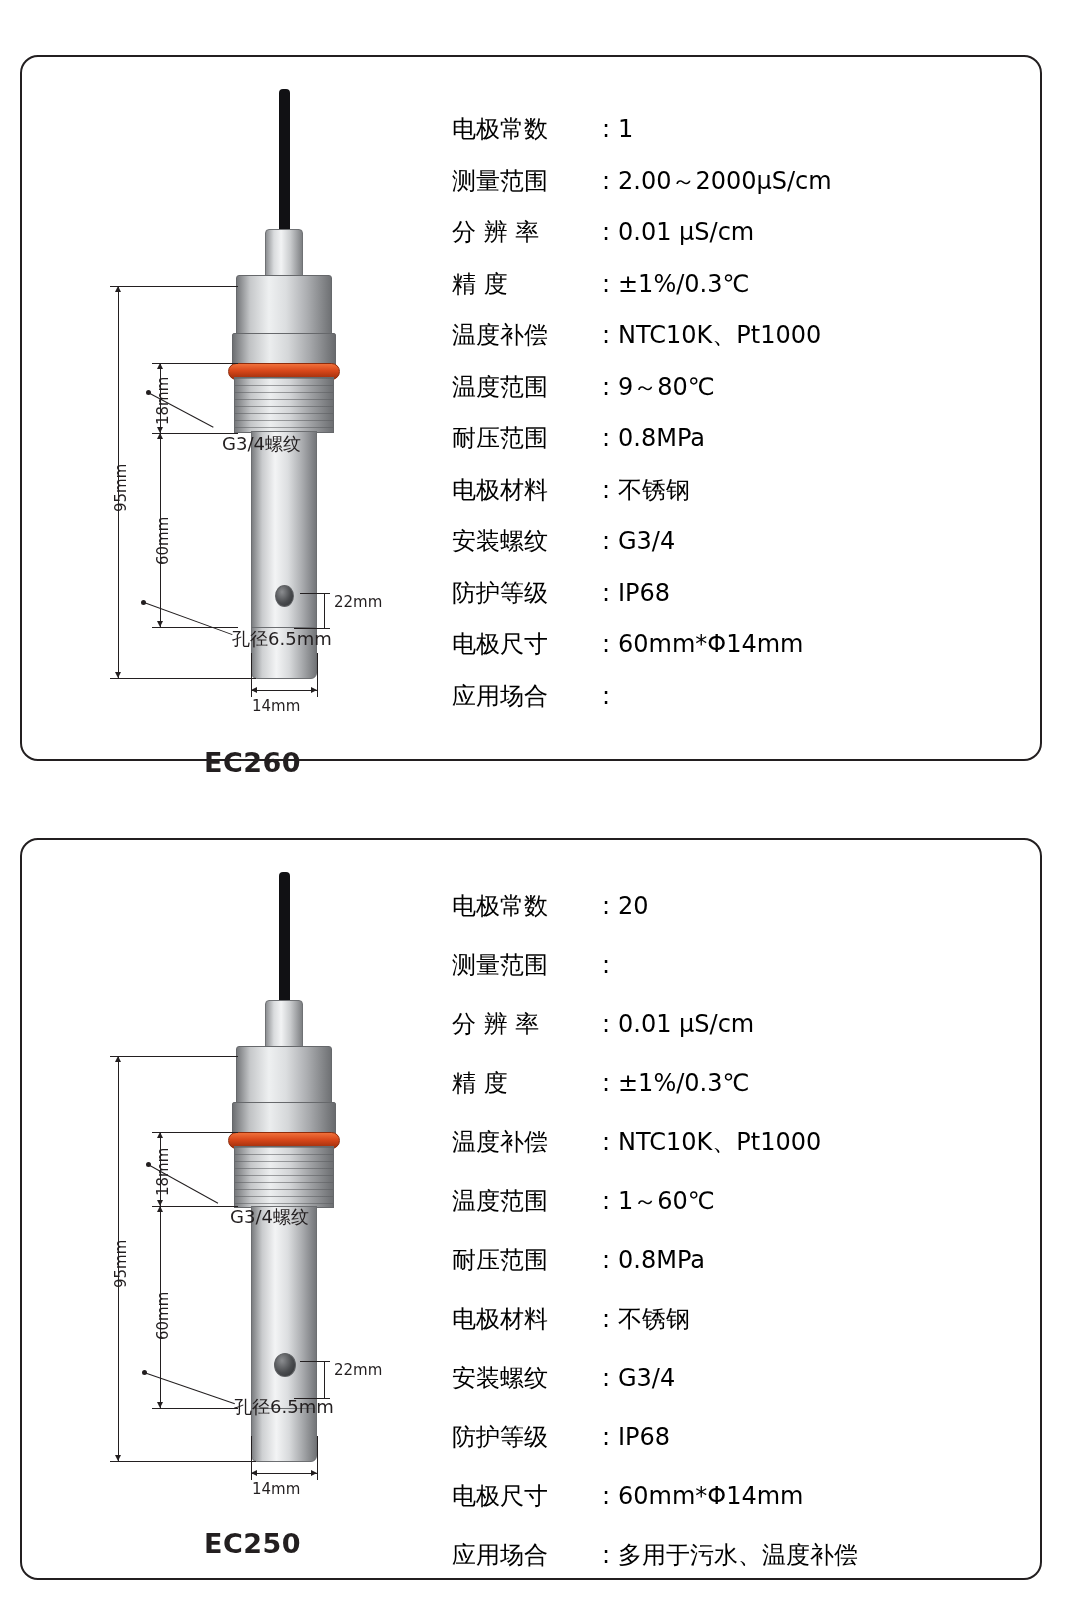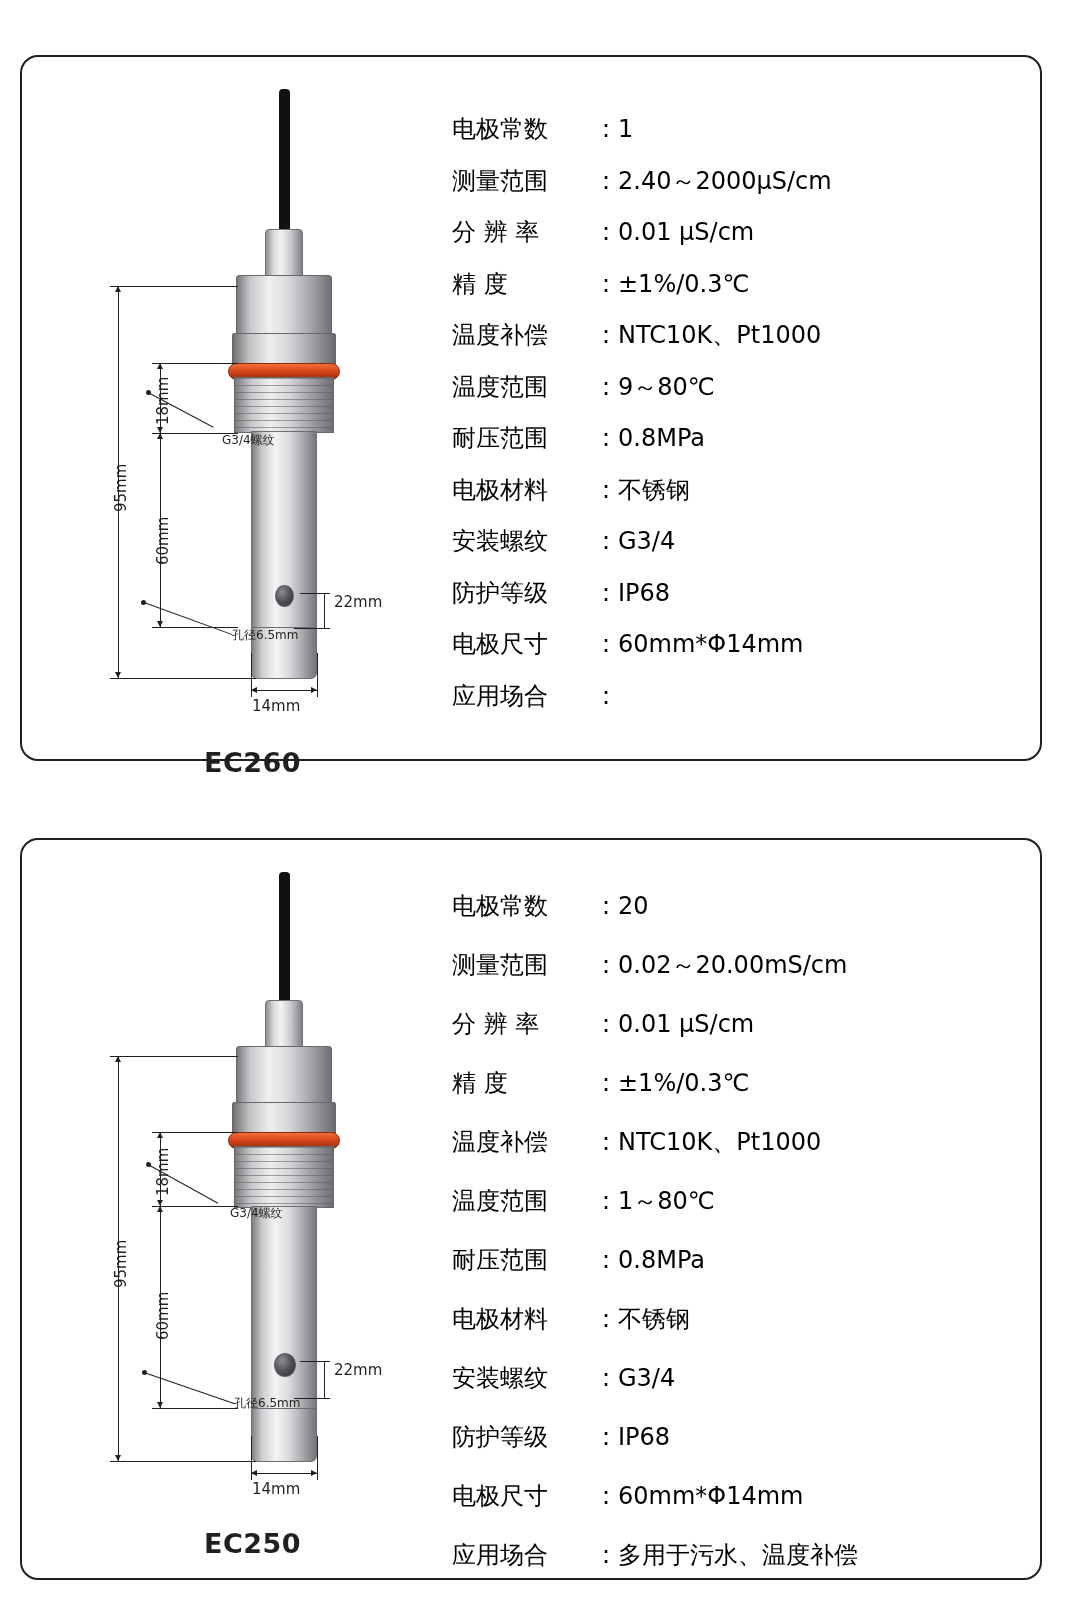--- a/index.html
+++ b/index.html
@@ -158,21 +158,21 @@
   }
 
   .leader {
     position: absolute;
     background: #231f20;
     height: 1px;
     transform-origin: left center;
   }
   .callout {
     position: absolute;
-    font-size: 12px;
+    font-size: 18px;
     color: #231f20;
     white-space: nowrap;
     font-family: "DejaVu Sans", "Liberation Sans", sans-serif;
   }
   .dot {
     position: absolute;
     width: 5px; height: 5px;
     border-radius: 50%;
     background: #231f20;
   }
@@ -284,21 +284,21 @@
 
     <div class="specs" id="specs-0">
       <div class="spec-row">
         <span class="spec-label">电极常数</span>
         <span class="spec-colon">:</span>
         <span class="spec-value">1</span>
       </div>
       <div class="spec-row">
         <span class="spec-label">测量范围</span>
         <span class="spec-colon">:</span>
-        <span class="spec-value">2.40～2000μS/cm</span>
+        <span class="spec-value">2.00～2000μS/cm</span>
       </div>
       <div class="spec-row">
         <span class="spec-label">分 辨 率</span>
         <span class="spec-colon">:</span>
         <span class="spec-value">0.01 μS/cm</span>
       </div>
       <div class="spec-row">
         <span class="spec-label">精     度</span>
         <span class="spec-colon">:</span>
         <span class="spec-value">±1%/0.3℃</span>
@@ -409,41 +409,40 @@
 
     <div class="specs" id="specs-1">
       <div class="spec-row">
         <span class="spec-label">电极常数</span>
         <span class="spec-colon">:</span>
         <span class="spec-value">20</span>
       </div>
       <div class="spec-row">
         <span class="spec-label">测量范围</span>
         <span class="spec-colon">:</span>
-        <span class="spec-value">0.02～20.00mS/cm</span>
       </div>
       <div class="spec-row">
         <span class="spec-label">分 辨 率</span>
         <span class="spec-colon">:</span>
         <span class="spec-value">0.01 μS/cm</span>
       </div>
       <div class="spec-row">
         <span class="spec-label">精     度</span>
         <span class="spec-colon">:</span>
         <span class="spec-value">±1%/0.3℃</span>
       </div>
       <div class="spec-row">
         <span class="spec-label">温度补偿</span>
         <span class="spec-colon">:</span>
         <span class="spec-value">NTC10K、Pt1000</span>
       </div>
       <div class="spec-row">
         <span class="spec-label">温度范围</span>
         <span class="spec-colon">:</span>
-        <span class="spec-value">1～80℃</span>
+        <span class="spec-value">1～60℃</span>
       </div>
       <div class="spec-row">
         <span class="spec-label">耐压范围</span>
         <span class="spec-colon">:</span>
         <span class="spec-value">0.8MPa</span>
       </div>
       <div class="spec-row">
         <span class="spec-label">电极材料</span>
         <span class="spec-colon">:</span>
         <span class="spec-value">不锈钢</span>

